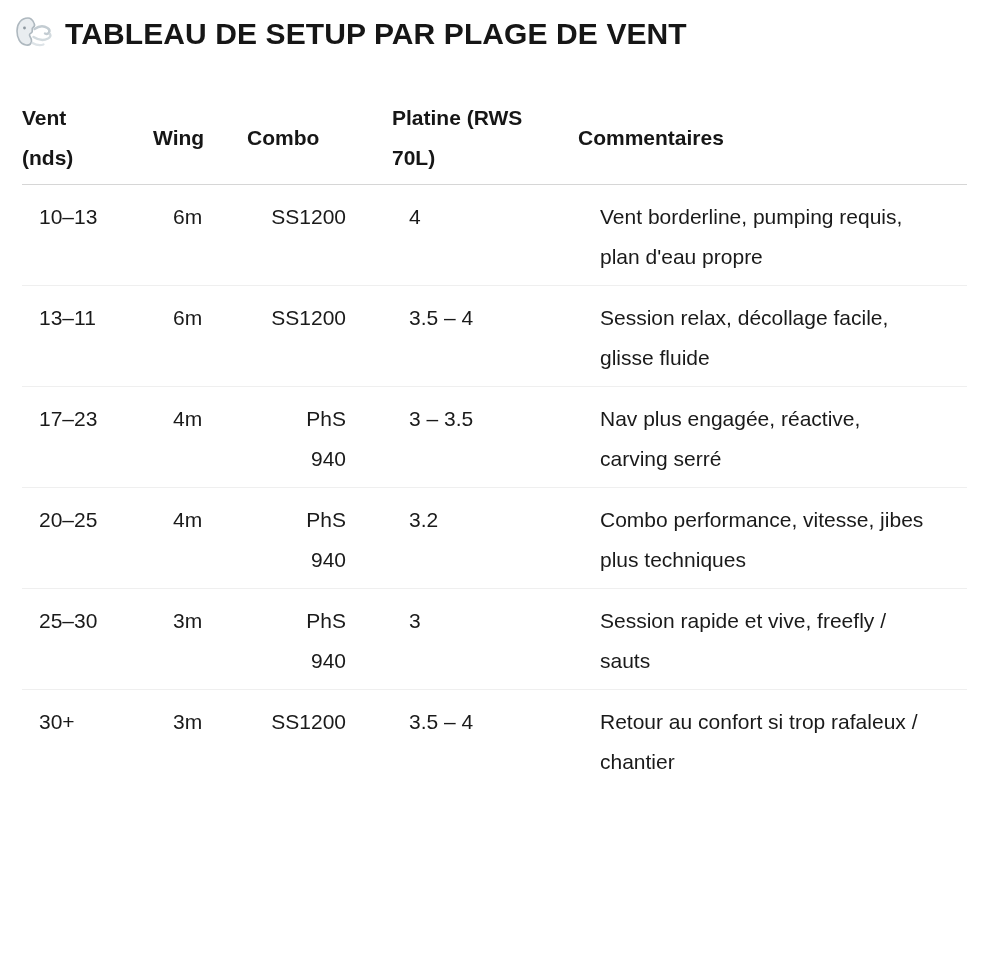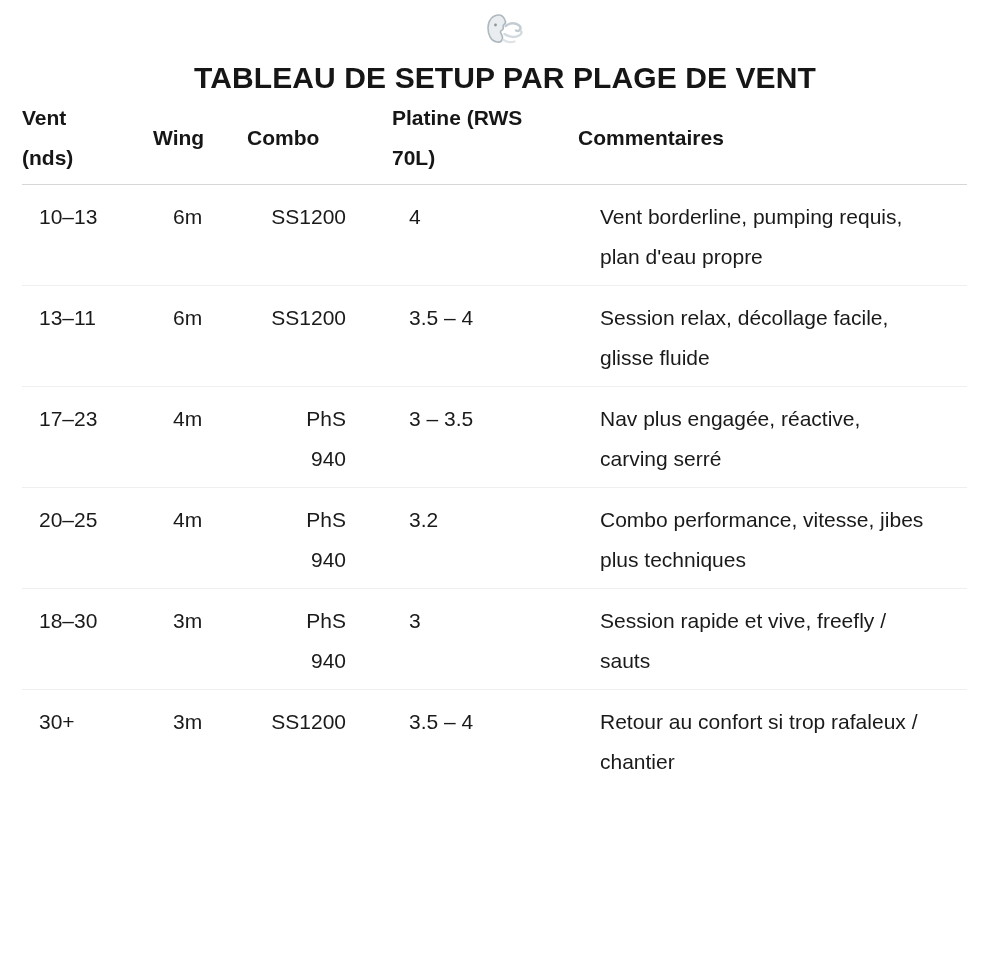--- a/index.html
+++ b/index.html
@@ -14,21 +14,20 @@
     height: 954px;
     overflow: hidden;
     background: #ffffff;
   }
   .title-row {
     display: flex;
     align-items: center;
     gap: 11px;
     margin: 12px 4px 0 14px;
     height: 44px;
-    flex-direction: column;
   }
   .title-row .emoji-wrap {
     width: 40px;
     height: 38px;
     flex: 0 0 auto;
     display: flex;
     align-items: center;
     justify-content: center;
   }
   .page-title {
@@ -134,21 +133,21 @@
         <td class="d5">Nav plus engagée, réactive, carving serré</td>
       </tr>
       <tr>
         <td class="d1">20–25</td>
         <td class="d2">4m</td>
         <td class="d3">PhS 940</td>
         <td class="d4">3.2</td>
         <td class="d5">Combo performance, vitesse, jibes plus techniques</td>
       </tr>
       <tr>
-        <td class="d1">18–30</td>
+        <td class="d1">25–30</td>
         <td class="d2">3m</td>
         <td class="d3">PhS 940</td>
         <td class="d4">3</td>
         <td class="d5">Session rapide et vive, freefly / sauts</td>
       </tr>
       <tr>
         <td class="d1">30+</td>
         <td class="d2">3m</td>
         <td class="d3">SS1200</td>
         <td class="d4">3.5 – 4</td>

